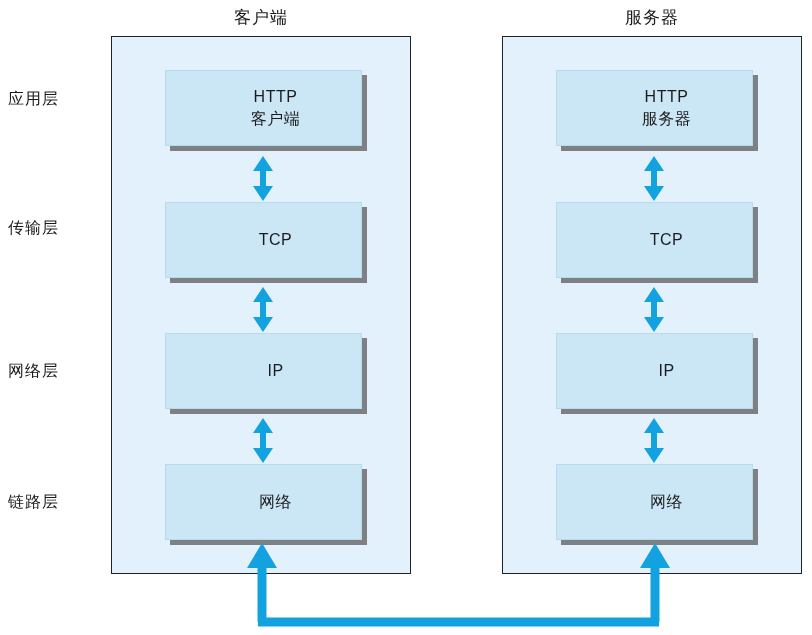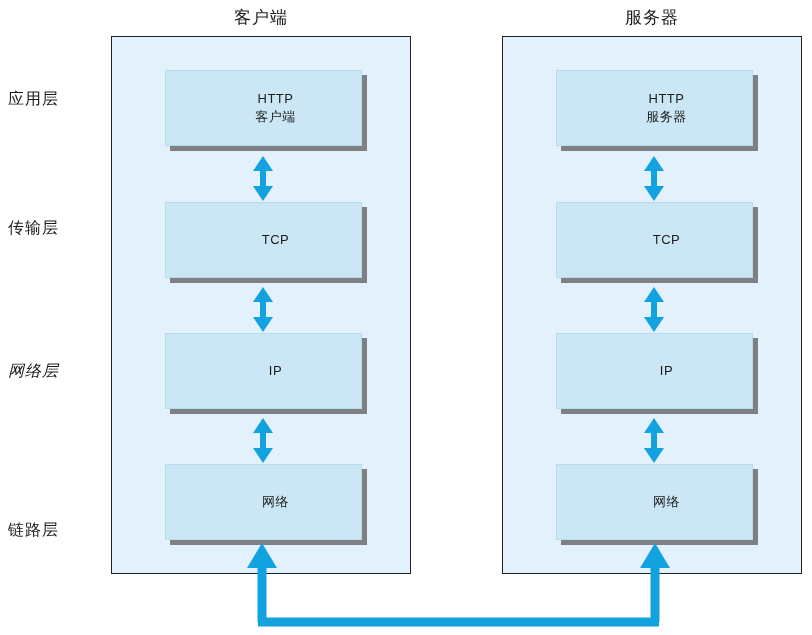--- a/index.html
+++ b/index.html
@@ -54,21 +54,21 @@
     background:#cbe7f5;
     border:1px solid #b4dced;
     box-shadow:5px 5px 0 0 #7e8084;
     display:flex;
     flex-direction:column;
     align-items:center;
     justify-content:center;
     line-height:1.35;
   }
   .pbox .ln{
-    font-size:13px;
+    font-size:16px;
     color:#1c1c1c;
     white-space:nowrap;
     letter-spacing:.5px;
     margin-left:24px;
   }
 
   
   .dblarrow{
     position:absolute;
     width:22px;
@@ -86,22 +86,22 @@
 </head>
 <body>
 
 <div id="stage">
 
   <div class="col-title" style="left:111px;top:6px;width:300px;">客户端</div>
   <div class="col-title" style="left:502px;top:6px;width:300px;">服务器</div>
 
   <div class="layer-label" style="top:89px;">应用层</div>
   <div class="layer-label" style="top:218px;">传输层</div>
-  <div class="layer-label" style="top:361px;font-style:italic;">网络层</div>
-  <div class="layer-label" style="top:520px;">链路层</div>
+  <div class="layer-label" style="top:361px;">网络层</div>
+  <div class="layer-label" style="top:492px;">链路层</div>
 
   <div class="host" id="host-client">
 
     <div class="pbox" style="left:53px;top:33px;">
       <span class="ln">HTTP</span>
       <span class="ln">客户端</span>
     </div>
 
     <div class="pbox" style="left:53px;top:165px;">
       <span class="ln">TCP</span>

